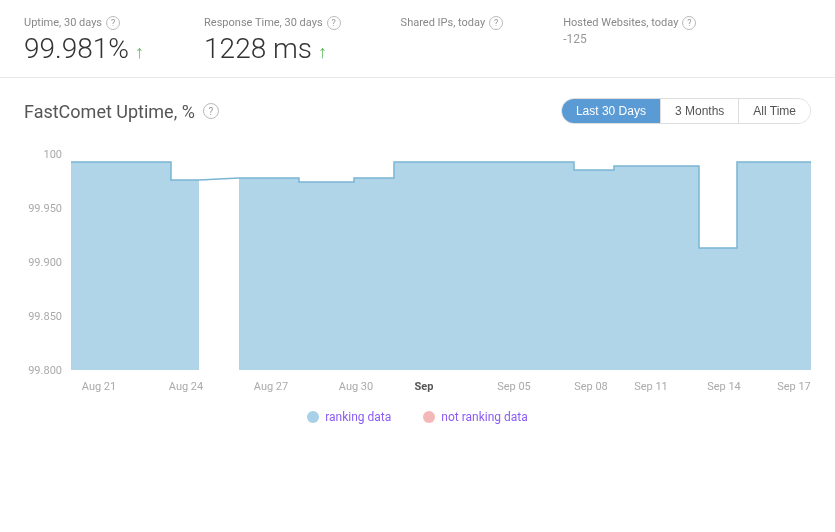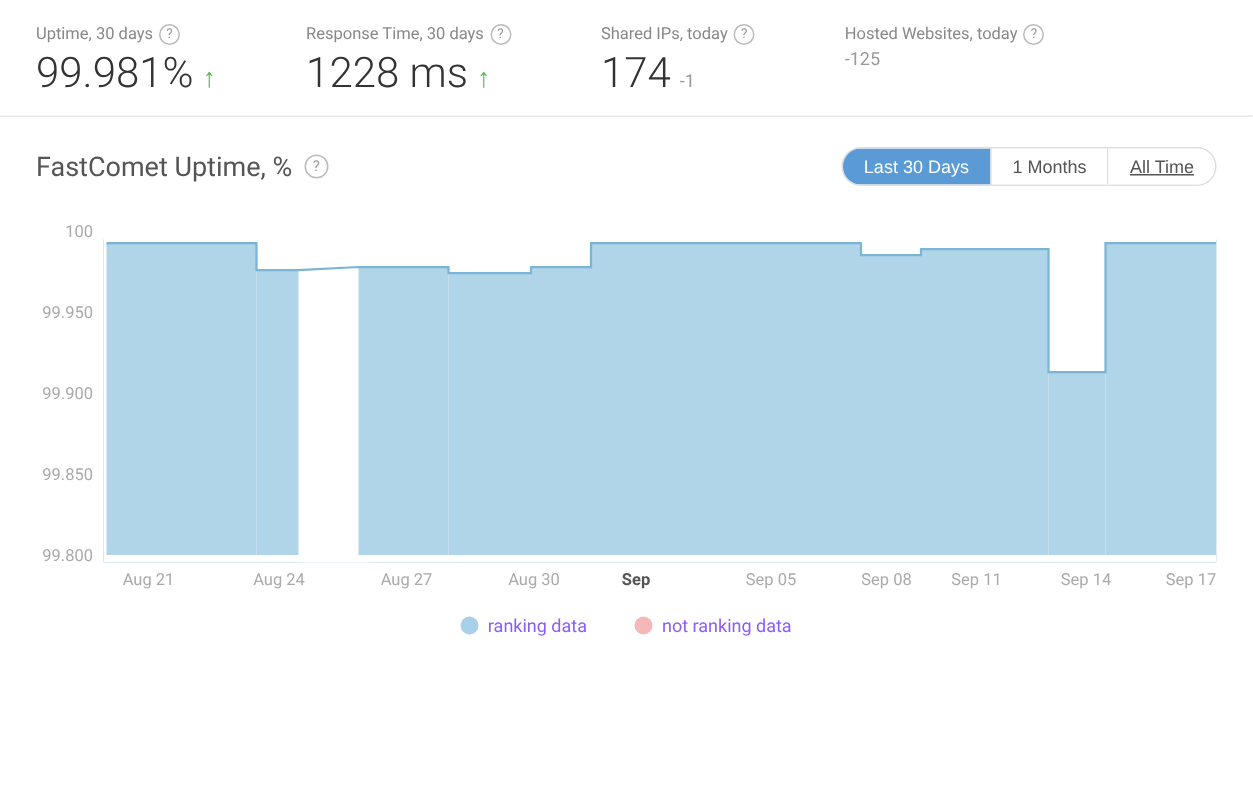--- a/index.html
+++ b/index.html
@@ -111,21 +111,20 @@
       font-size: 12px;
       cursor: pointer;
       background: #fff;
       color: #555;
       border: none;
       border-right: 1px solid #ddd;
     }
 
     .time-btn:last-child {
       border-right: none;
-      text-decoration: underline;
     }
 
     .time-btn.active {
       background: #5b9bd5;
       color: #fff;
     }
 
     .chart-container {
       position: relative;
       width: 100%;
@@ -192,24 +191,20 @@
       <span>1228 ms</span>
       <span class="arrow-up">↑</span>
     </div>
   </div>
 
   <div class="stat-item">
     <div class="stat-label">
       <span>Shared IPs, today</span>
       <span class="help-icon">?</span>
     </div>
-    <div class="stat-value">
-      <span>174</span>
-      <span class="stat-delta">-1</span>
-    </div>
   </div>
 
   <div class="stat-item">
     <div class="stat-label">
       <span>Hosted Websites, today</span>
       <span class="help-icon">?</span>
     </div>
     <div class="stat-value">
       <span class="stat-delta">-125</span>
     </div>
@@ -218,21 +213,21 @@
 </div>
 
 <div class="chart-section">
   <div class="chart-header">
     <div class="chart-title">
       <span>FastComet Uptime, %</span>
       <span class="help-icon">?</span>
     </div>
     <div class="time-selector">
       <button class="time-btn active">Last 30 Days</button>
-      <button class="time-btn">1 Months</button>
+      <button class="time-btn">3 Months</button>
       <button class="time-btn">All Time</button>
     </div>
   </div>
 
   <div class="chart-container">
     <svg class="chart-svg" viewBox="0 0 787 260">
 
       <text x="38" y="18" font-size="11" fill="#aaa" text-anchor="end">100</text>
       <text x="38" y="72" font-size="11" fill="#aaa" text-anchor="end">99.950</text>
       <text x="38" y="126" font-size="11" fill="#aaa" text-anchor="end">99.900</text>

